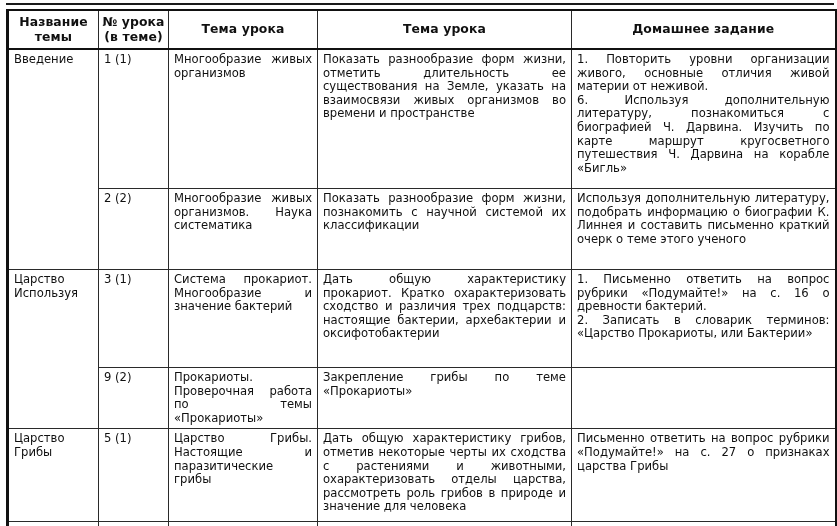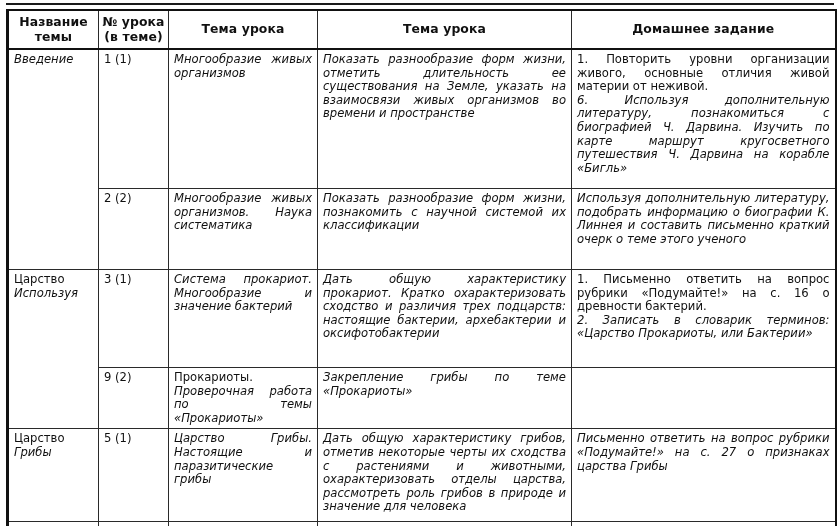--- a/index.html
+++ b/index.html
@@ -76,24 +76,22 @@
     text-align: left;
     word-spacing: normal;
   }
   .cell p {
     margin: 0;
     text-align: justify;
     text-justify: inter-word;
   }
   .cell p:last-child {
     text-align-last: left;
-    font-style: italic;
   }
   .ital {
-    font-style: italic;
   }
   
   tr.r1 td { height: 132px; }
   tr.r2 td { height: 74px; }
   tr.r3 td { height: 91px; }
   tr.r4 td { height: 48px; }
   tr.r5 td { height: 86px; }
   tr.r6 td { height: 12px; }
   td.theme-span {
     vertical-align: top;

